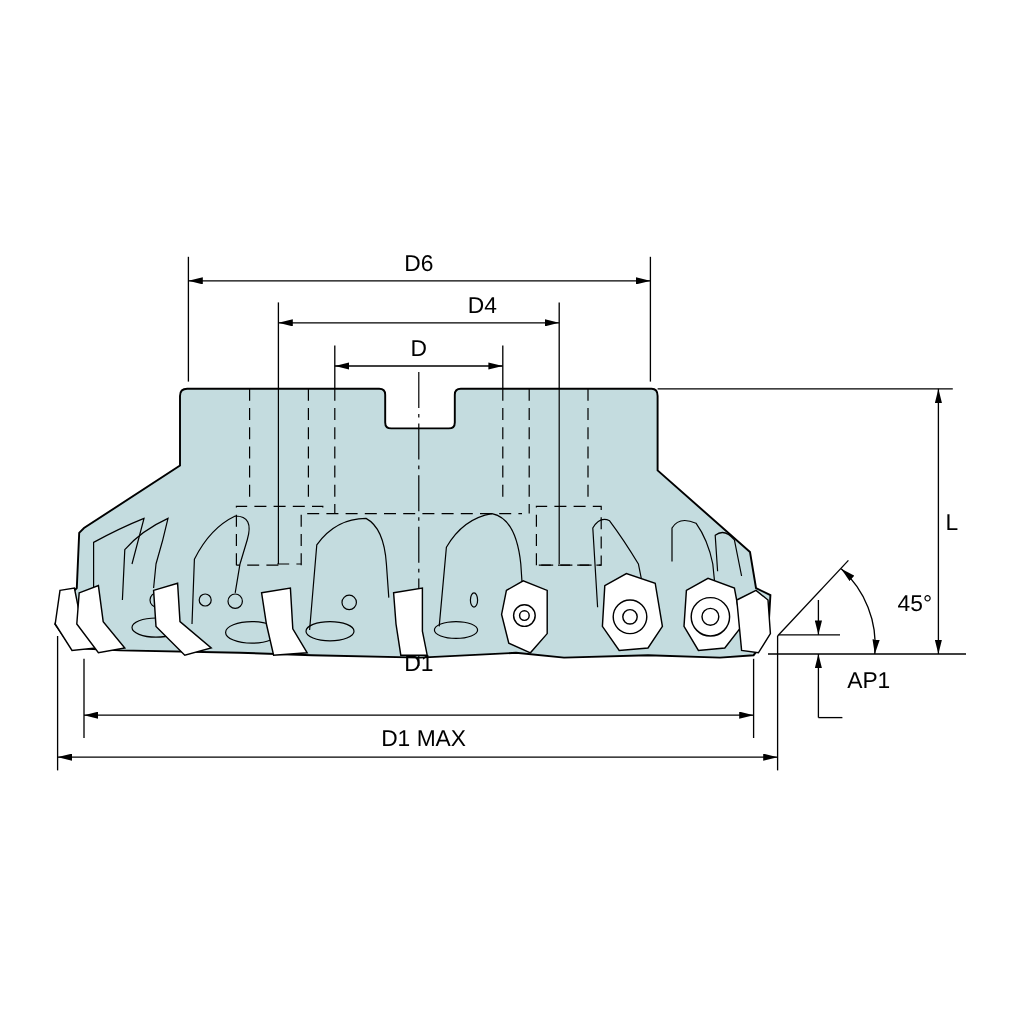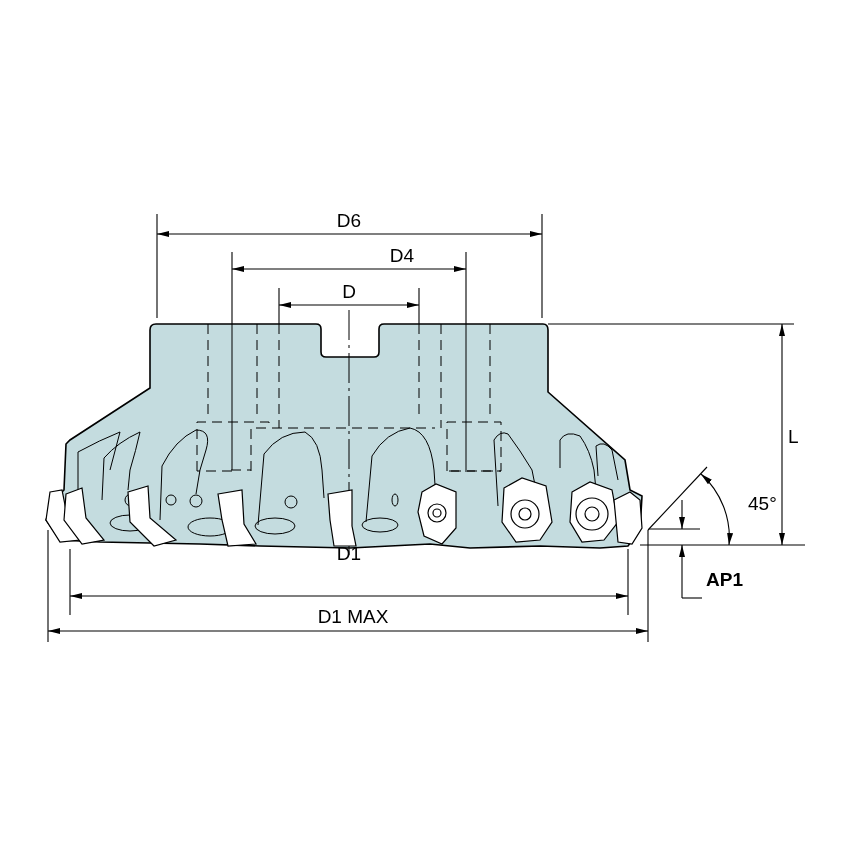--- a/index.html
+++ b/index.html
@@ -114,16 +114,16 @@
     <line x1="70" y1="596" x2="628" y2="596" marker-start="url(#arr)" marker-end="url(#arr)"></line>
     <line x1="48" y1="631" x2="648" y2="631" marker-start="url(#arr)" marker-end="url(#arr)"></line>
   </g>
 </svg>
 
 <span class="lbl" style="left:349px;top:211px;">D6</span>
 <span class="lbl" style="left:359px;top:246px;margin-left:43px;">D4</span>
 <span class="lbl" style="left:349px;top:282px;">D</span>
 <span class="lbl left" style="left:788px;top:427px;">L</span>
 <span class="lbl left" style="left:728px;top:494px;margin-left:20px;">45°</span>
-<span class="lbl left" style="left:706px;top:570px;font-weight:bold;">AP1</span>
+<span class="lbl left" style="left:706px;top:558px;">AP1</span>
 <span class="lbl" style="left:349px;top:544px;">D1</span>
 <span class="lbl" style="left:353px;top:607px;text-align:right;">D1 MAX</span>
 </div>
 
 </body></html>

